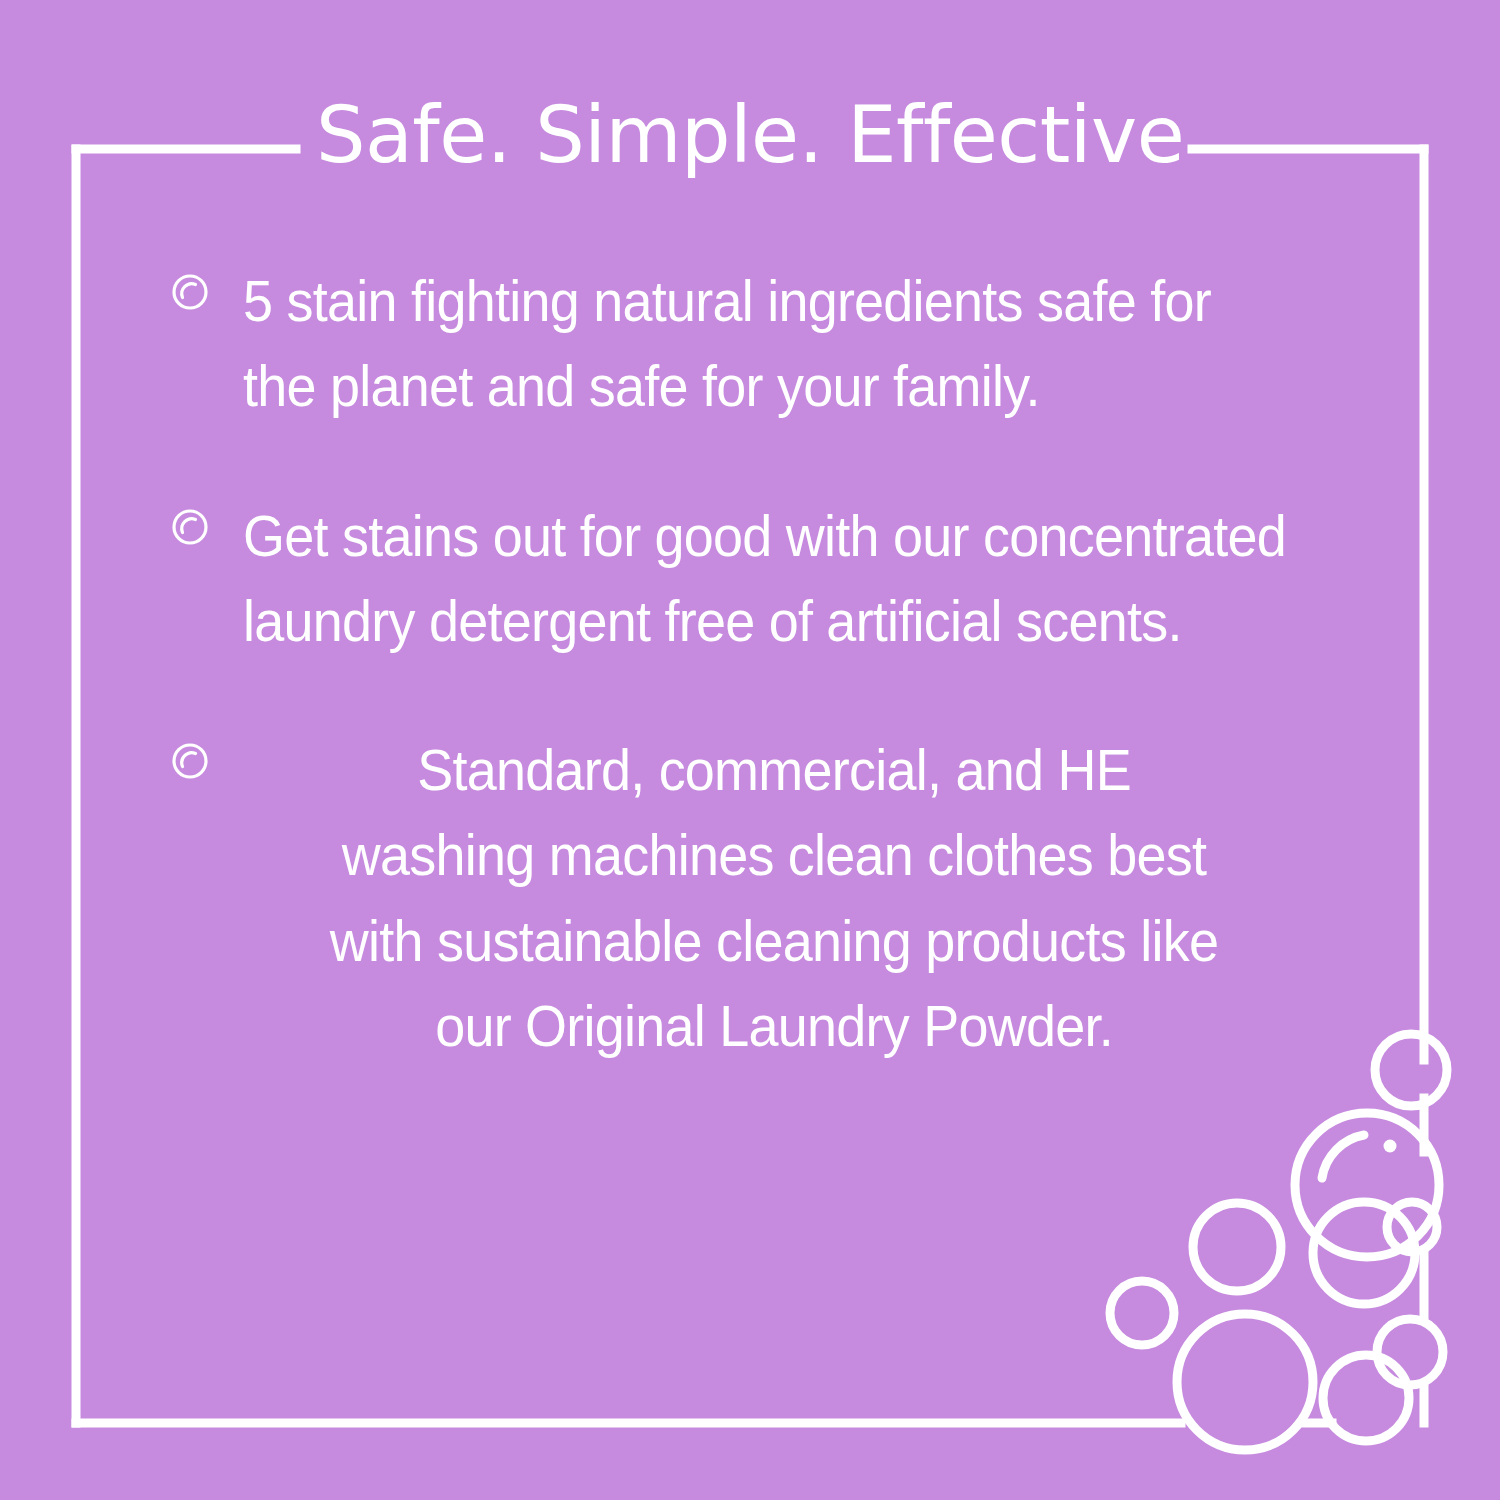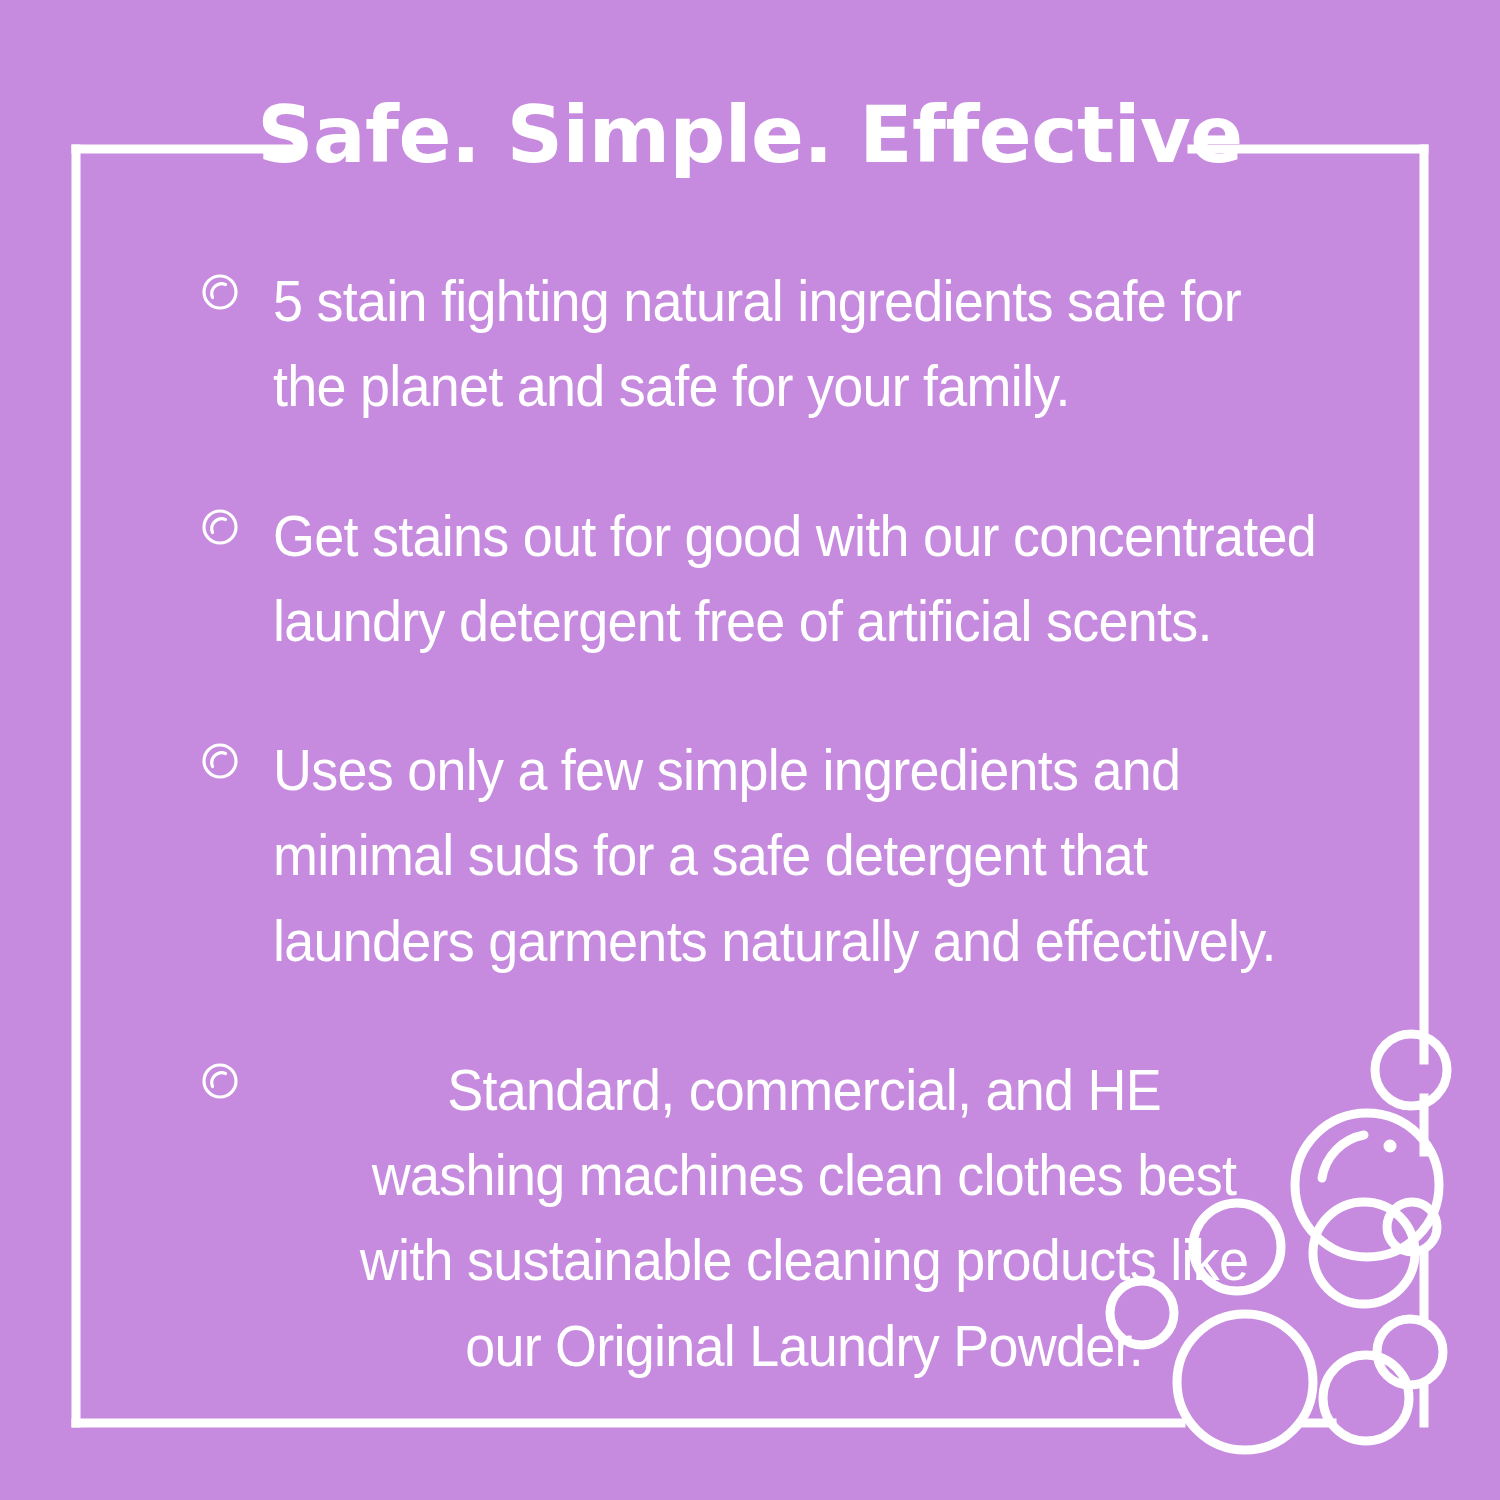--- a/index.html
+++ b/index.html
@@ -29,31 +29,31 @@
 
   
   .title {
     position: absolute;
     left: 0;
     top: 96px;
     width: 1500px;
     text-align: center;
     color: #FFFFFF;
     font-family: "DejaVu Sans", sans-serif;
-    font-weight: bold;
+    font-weight: normal;
     font-size: 78px;
     letter-spacing: -0.5px;
     line-height: 1;
     white-space: nowrap;
   }
 
   
   .bullets {
     position: absolute;
-    left: 200px;
+    left: 170px;
     top: 258px;
     width: 1215px;
   }
   .bullet-row {
     display: flex;
     align-items: flex-start;
     margin-bottom: 64px;
   }
   .bullet-row:last-child { margin-bottom: 0; text-align: center; }
 
@@ -133,31 +133,20 @@
       <span class="bullet-icon">
         <svg width="40" height="40" viewBox="0 0 40 40" aria-hidden="true">
           <circle cx="20" cy="20" r="16" fill="none" stroke="#FFFFFF" stroke-width="3.2"></circle>
           <path d="M 12.5 25.5 A 10 10 0 0 1 25.5 12.5" fill="none" stroke="#FFFFFF" stroke-width="3.2" stroke-linecap="round"></path>
         </svg>
       </span>
       <span class="bullet-text">Get stains out for good with our concentrated
 laundry detergent free of artificial scents.</span>
     </div>
 
-    <div class="bullet-row">
-      <span class="bullet-icon">
-        <svg width="40" height="40" viewBox="0 0 40 40" aria-hidden="true">
-          <circle cx="20" cy="20" r="16" fill="none" stroke="#FFFFFF" stroke-width="3.2"></circle>
-          <path d="M 12.5 25.5 A 10 10 0 0 1 25.5 12.5" fill="none" stroke="#FFFFFF" stroke-width="3.2" stroke-linecap="round"></path>
-        </svg>
-      </span>
-      <span class="bullet-text">Uses only a few simple ingredients and
-minimal suds for a safe detergent that
-launders garments naturally and effectively.</span>
-    </div>
 
     <div class="bullet-row">
       <span class="bullet-icon">
         <svg width="40" height="40" viewBox="0 0 40 40" aria-hidden="true">
           <circle cx="20" cy="20" r="16" fill="none" stroke="#FFFFFF" stroke-width="3.2"></circle>
           <path d="M 12.5 25.5 A 10 10 0 0 1 25.5 12.5" fill="none" stroke="#FFFFFF" stroke-width="3.2" stroke-linecap="round"></path>
         </svg>
       </span>
       <span class="bullet-text">Standard, commercial, and HE
 washing machines clean clothes best

